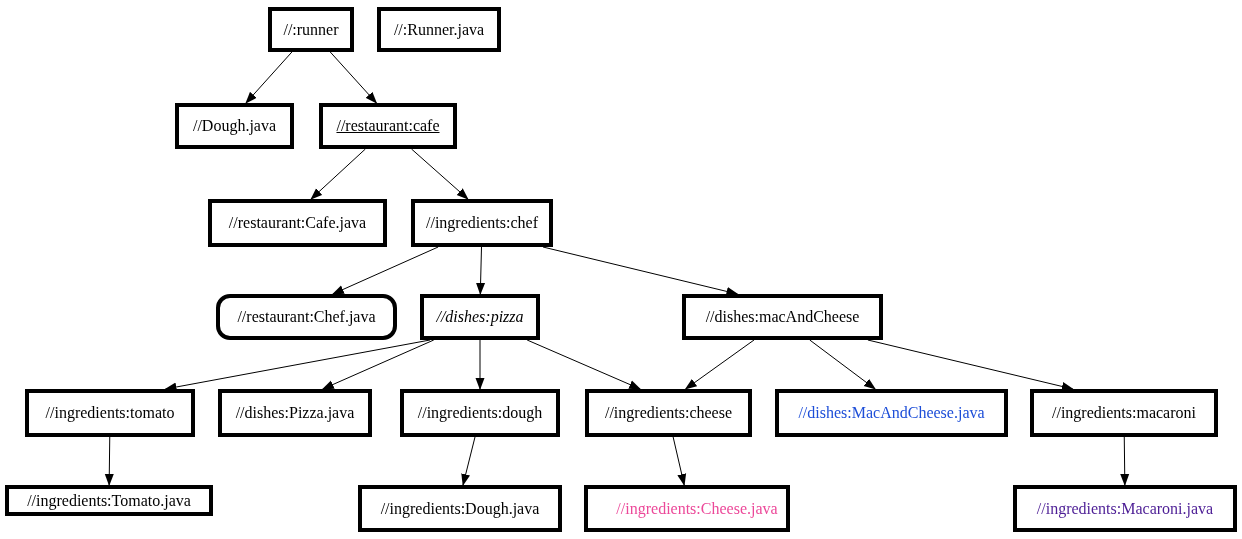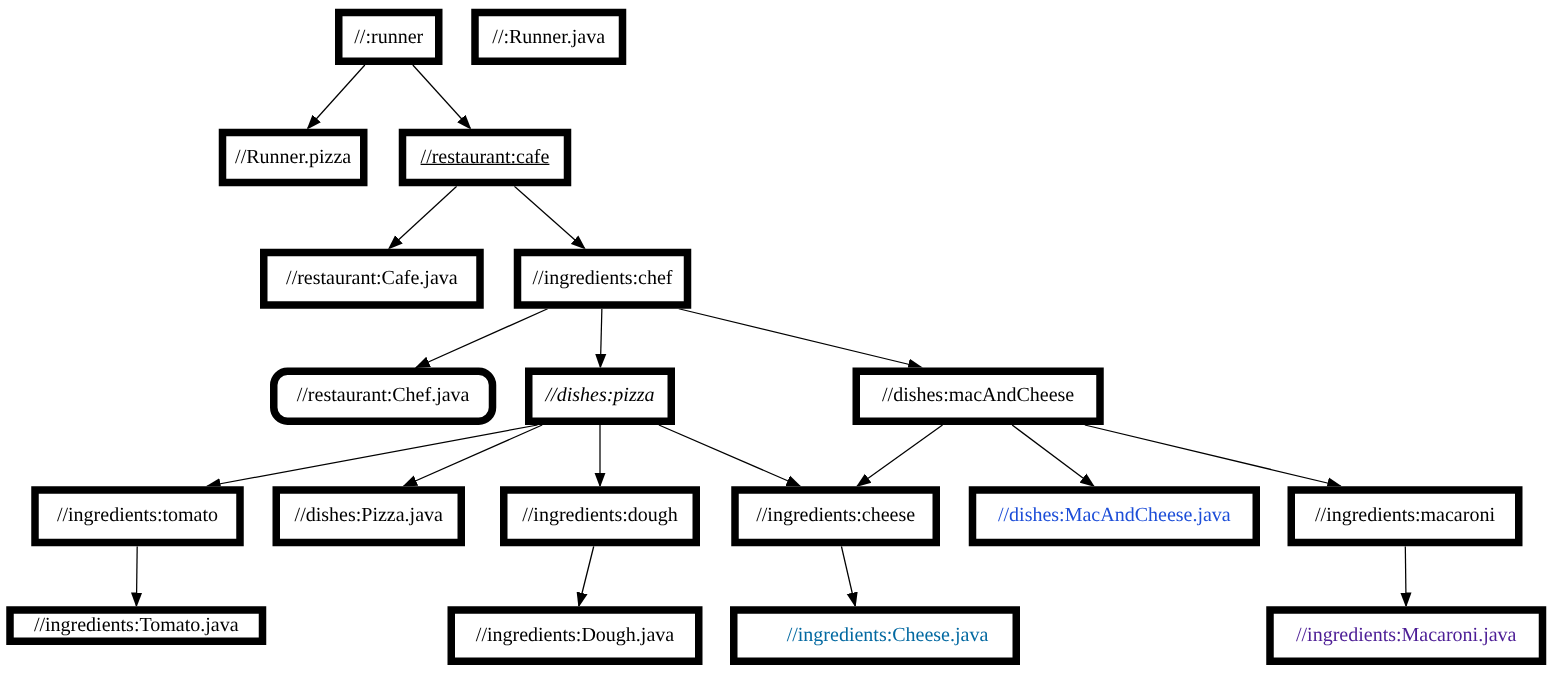--- a/index.html
+++ b/index.html
@@ -19,21 +19,21 @@
     position: absolute;
     left: 0;
     top: 0;
     width: 1242px;
     height: 539px;
   }
   .graph-node {
     position: absolute;
     box-sizing: border-box;
     background: #ffffff;
-    border: 6px solid #a3a3a3;
+    border: 4px solid #a3a3a3;
     display: flex;
     align-items: center;
     justify-content: center;
     white-space: nowrap;
     font-size: 16px;
     color: #000000;
     z-index: 2;
   }
   .edge-line {
     stroke: #000000;
@@ -73,21 +73,21 @@
       </g>
   </svg>
   <div id="nodes-layer">
       <div class="graph-node" style="left: 268px; top: 7px; width: 86px; height: 45px; background: rgb(255, 255, 255); border-color: rgb(0, 0, 0); color: rgb(0, 0, 0);">
         <span>//:runner</span>
       </div>
       <div class="graph-node" style="left: 377px; top: 7px; width: 124px; height: 45px; background: rgb(255, 255, 255); border-color: rgb(0, 0, 0); color: rgb(0, 0, 0);">
         <span>//:Runner.java</span>
       </div>
       <div class="graph-node" style="left: 175px; top: 103px; width: 119px; height: 46px; background: rgb(255, 255, 255); border-color: rgb(0, 0, 0); color: rgb(0, 0, 0);">
-        <span>//Runner.pizza</span>
+        <span>//Dough.java</span>
       </div>
       <div class="graph-node" style="left: 319px; top: 103px; width: 138px; height: 46px; background: rgb(255, 255, 255); border-color: rgb(0, 0, 0); color: rgb(0, 0, 0); text-decoration: underline;">
         <span>//restaurant:cafe</span>
       </div>
       <div class="graph-node" style="left: 208px; top: 199px; width: 179px; height: 48px; background: rgb(255, 255, 255); border-color: rgb(0, 0, 0); color: rgb(0, 0, 0);">
         <span>//restaurant:Cafe.java</span>
       </div>
       <div class="graph-node" style="left: 411px; top: 199px; width: 142px; height: 48px; background: rgb(255, 255, 255); border-color: rgb(0, 0, 0); color: rgb(0, 0, 0);">
         <span>//ingredients:chef</span>
       </div>
@@ -117,20 +117,20 @@
       </div>
       <div class="graph-node" style="left: 1030px; top: 389px; width: 188px; height: 48px; background: rgb(255, 255, 255); border-color: rgb(0, 0, 0); color: rgb(0, 0, 0);">
         <span>//ingredients:macaroni</span>
       </div>
       <div class="graph-node" style="left: 5px; top: 485px; width: 208px; height: 31px; background: rgb(255, 255, 255); border-color: rgb(0, 0, 0); color: rgb(0, 0, 0);">
         <span>//ingredients:Tomato.java</span>
       </div>
       <div class="graph-node" style="left: 358px; top: 485px; width: 204px; height: 47px; background: rgb(255, 255, 255); border-color: rgb(0, 0, 0); color: rgb(0, 0, 0);">
         <span>//ingredients:Dough.java</span>
       </div>
-      <div class="graph-node" style="left: 584px; top: 485px; width: 232px; height: 47px; background: rgb(255, 255, 255); border-color: rgb(0, 0, 0); color: #0369a1; padding-left: 20px;">
+      <div class="graph-node" style="left: 584px; top: 485px; width: 206px; height: 47px; background: rgb(255, 255, 255); border-color: rgb(0, 0, 0); color: #ec4899; padding-left: 20px;">
         <span>//ingredients:Cheese.java</span>
       </div>
       <div class="graph-node" style="left: 1013px; top: 485px; width: 224px; height: 47px; background: rgb(255, 255, 255); border-color: rgb(0, 0, 0); color: #4c1d95;">
         <span>//ingredients:Macaroni.java</span>
       </div>
     </div>
 </div>
 
 </body></html>

